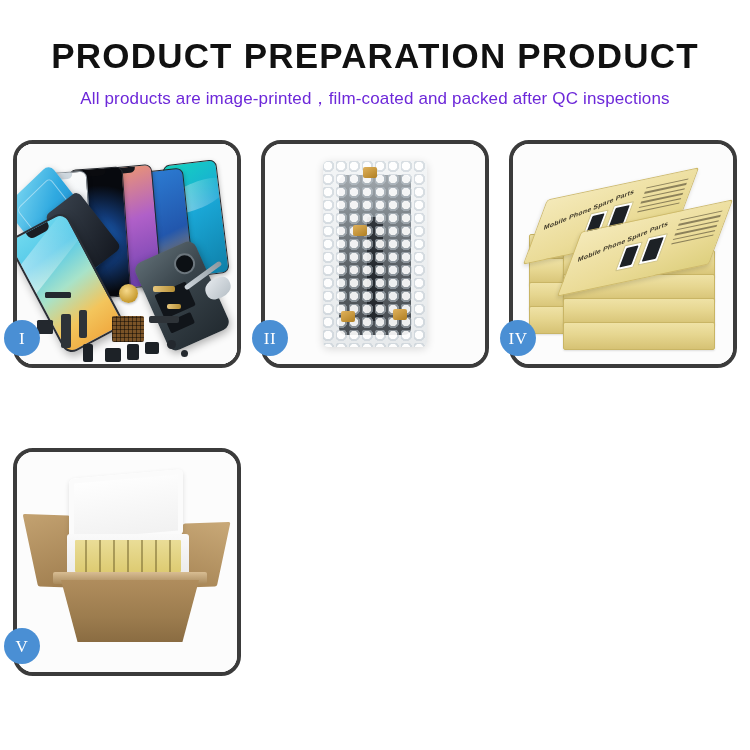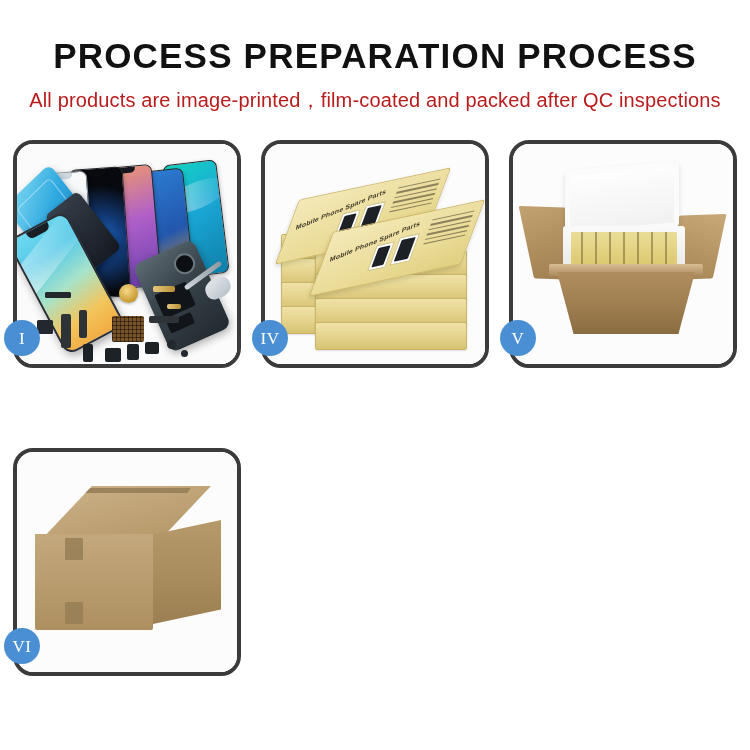--- a/index.html
+++ b/index.html
@@ -26,22 +26,22 @@
     font-size: 35px;
     font-weight: bold;
     letter-spacing: 1.2px;
     color: #111111;
     line-height: 1.05;
     white-space: nowrap;
   }
   .subtitle {
     margin-top: 12px;
     font-family: "Liberation Sans", sans-serif;
-    font-size: 20px;
-    color: #b91c1c;
+    font-size: 17px;
+    color: #6d28d9;
     letter-spacing: 0.15px;
     white-space: nowrap;
   }
 
   
   .grid {
     position: absolute;
     left: 13px;
     top: 140px;
     width: 724px;
@@ -395,21 +395,21 @@
   }
   .c6-tape{
     position:absolute; width:18px; height:22px; border-radius:1px;
     background:rgba(150,126,86,.85);
   }
 </style>
 </head>
 <body>
 
 <div class="header">
-  <div class="title">PROCESS PREPARATION PROCESS</div>
+  <div class="title">PRODUCT PREPARATION PRODUCT</div>
   <div class="subtitle">All products are image-printed，film-coated and packed after QC inspections</div>
 </div>
 
 <div class="grid">
 
   <div class="panel">
     <div class="panel-inner">
       <div class="p1-bg"></div>
 
       <div class="phone-fan">
@@ -457,20 +457,34 @@
       <div class="pad" style="left:88px; top:204px; width:16px; height:14px;"></div>
       <div class="pad" style="left:110px;top:200px; width:12px; height:16px;"></div>
       <div class="pad" style="left:128px;top:198px; width:14px; height:12px;"></div>
       <div class="pad" style="left:66px; top:200px; width:10px; height:18px;"></div>
       <div class="sc" style="left:150px; top:196px; width:9px; height:9px; border-radius:50%;"></div>
       <div class="sc" style="left:164px; top:206px; width:7px; height:7px; border-radius:50%;"></div>
     </div>
     <div class="badge">I</div>
   </div>
 
+  <div class="panel">
+    <div class="panel-inner">
+      <div class="bubble-bag">
+        <div class="inner-part"></div>
+        <div class="inner-strip"></div>
+        <div class="bubbles"></div>
+        <div class="tape" style="left:40px; top:6px;"></div>
+        <div class="tape" style="left:30px; top:64px;"></div>
+        <div class="tape" style="left:18px; top:150px;"></div>
+        <div class="tape" style="left:70px; top:148px;"></div>
+      </div>
+    </div>
+    <div class="badge">II</div>
+  </div>
 
 
   <div class="panel">
     <div class="panel-inner">
       <div class="stack">
         <div class="sbox" style="left:6px;  top:62px;"></div>
         <div class="sbox" style="left:6px;  top:86px;"></div>
         <div class="sbox" style="left:6px;  top:110px;"></div>
         <div class="sbox" style="left:6px;  top:134px;"></div>
         <div class="sbox" style="left:40px; top:78px;"></div>
@@ -532,29 +546,14 @@
           <span style="left:66px"></span>
           <span style="left:80px"></span>
         <span style="left:94px"></span>
       </div>
       <div class="c5-rim"></div>
       <div class="c5-body"></div>
     </div>
     <div class="badge">V</div>
   </div>
 
-  <div class="panel">
-    <div class="panel-inner">
-      <div class="c6">
-        <div class="c6-top">
-          <div class="c6-seam"></div>
-        </div>
-        <div class="c6-side"></div>
-        <div class="c6-front">
-          <div class="c6-tape" style="left:30px; top:4px;"></div>
-          <div class="c6-tape" style="left:30px; top:68px;"></div>
-        </div>
-      </div>
-    </div>
-    <div class="badge">VI</div>
-  </div>
 
 </div>
 
 </body></html>

